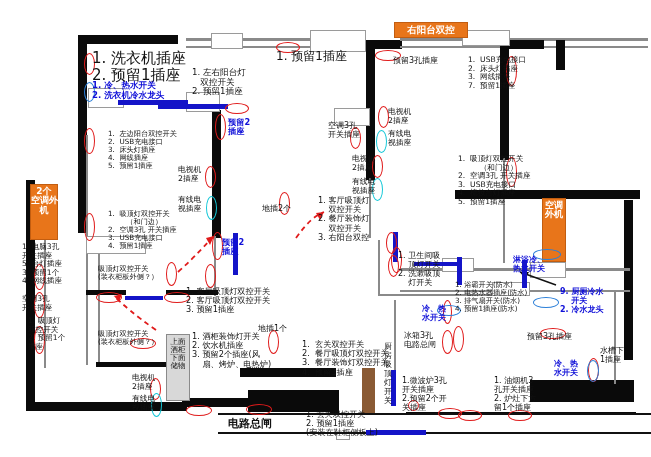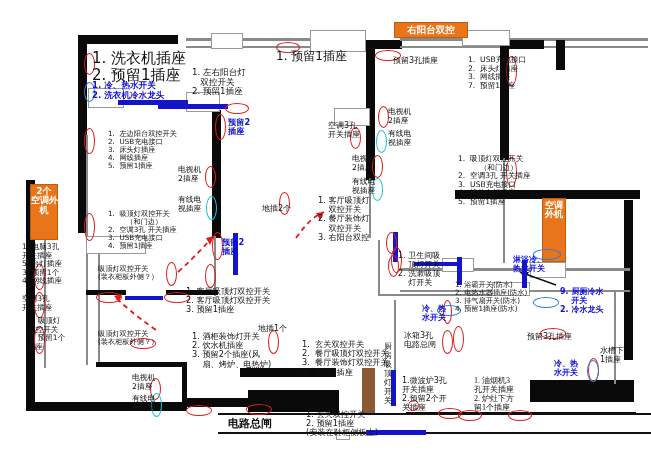--- a/index.html
+++ b/index.html
@@ -109,20 +109,24 @@
 
   <div id="tags">
       <div class="tag" style="left: 394px; top: 22px; width: 72px; height: 14px; font-size: 9.5px; line-height: 14px; white-space: nowrap;">右阳台双控</div>
       <div class="tag" style="left: 30px; top: 184px; width: 26px; height: 52px; font-size: 9px; padding-top: 2px; white-space: pre;">2个
 空调外
 机</div>
       <div class="tag" style="left: 542px; top: 198px; width: 22px; height: 60px; font-size: 9px; padding-top: 2px; white-space: pre;">空调
 外机</div>
     </div>
 
+  <div class="greybox" id="cabinet" style="left: 166px; top: 334px; width: 22px; height: 62px; font-size: 7.5px; white-space: pre; padding-top: 3px;">上面
+酒柜
+下面
+储物</div>
 
   <div class="mainbreaker" id="mainbreaker" style="left: 218px; top: 413px; width: 430px; height: 17px; font-size: 11px; line-height: 17px; padding-left: 10px;">电路总闸</div>
 
   <div id="bluebars">
       <div class="bluebar" style="left: 118px; top: 100px; width: 70px; height: 5px; background: rgb(20, 20, 200);"></div>
       <div class="bluebar" style="left: 158px; top: 104px; width: 70px; height: 5px; background: rgb(20, 20, 200);"></div>
       <div class="bluebar" style="left: 125px; top: 296px; width: 38px; height: 4px; background: rgb(20, 20, 200);"></div>
       <div class="bluebar" style="left: 233px; top: 233px; width: 5px; height: 42px; background: rgb(20, 20, 200);"></div>
       <div class="bluebar" style="left: 393px; top: 232px; width: 5px; height: 30px; background: rgb(20, 20, 200);"></div>
       <div class="bluebar" style="left: 414px; top: 262px; width: 44px; height: 4px; background: rgb(20, 20, 200);"></div>
@@ -293,21 +297,21 @@
 房
 吸
 顶
 灯
 开
 关</div>
       <div class="lbl" style="left: 402px; top: 377px; font-size: 8px;">1.微波炉3孔
 开关插座
 2.预留2个开
 关插座</div>
-      <div class="lbl" style="left: 474px; top: 377px; font-size: 8px; font-family: Liberation Serif, serif;">1. 油烟机3
+      <div class="lbl" style="left: 494px; top: 377px; font-size: 8px;">1. 油烟机3
 孔开关插座
 2. 炉灶下方
 留1个插座</div>
       <div class="lbl" style="left: 302px; top: 340px; font-size: 8.2px;">1.  玄关双控开关
 2.  餐厅吸顶灯双控开关
 3.  餐厅装饰灯双控开关
 4.  预留1插座</div>
       <div class="lbl" style="left: 306px; top: 410px; font-size: 8.2px;">1. 玄关双控开关
 2. 预留1插座
 (安装在鞋柜侧板上)</div>

